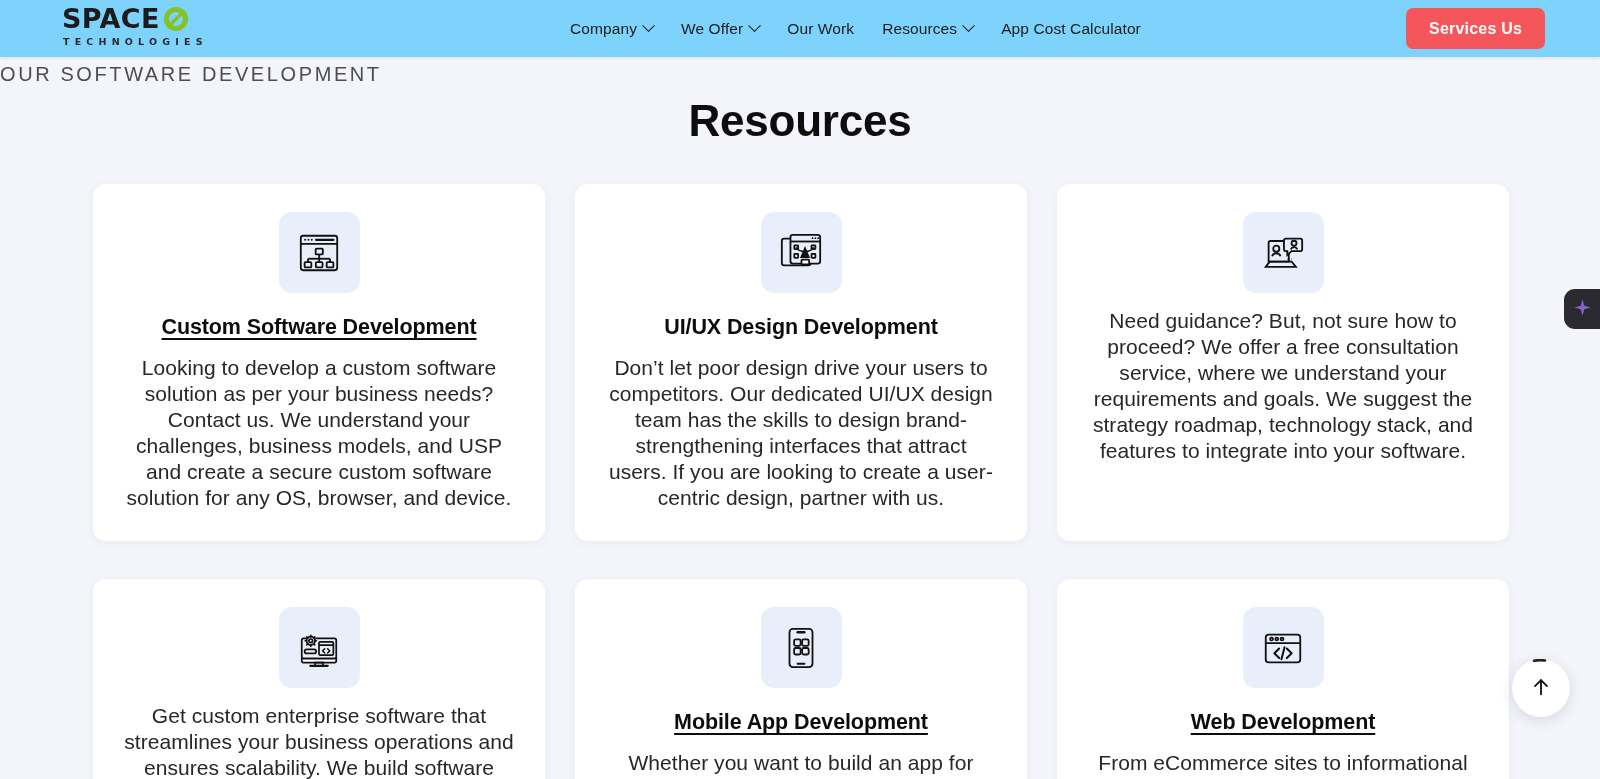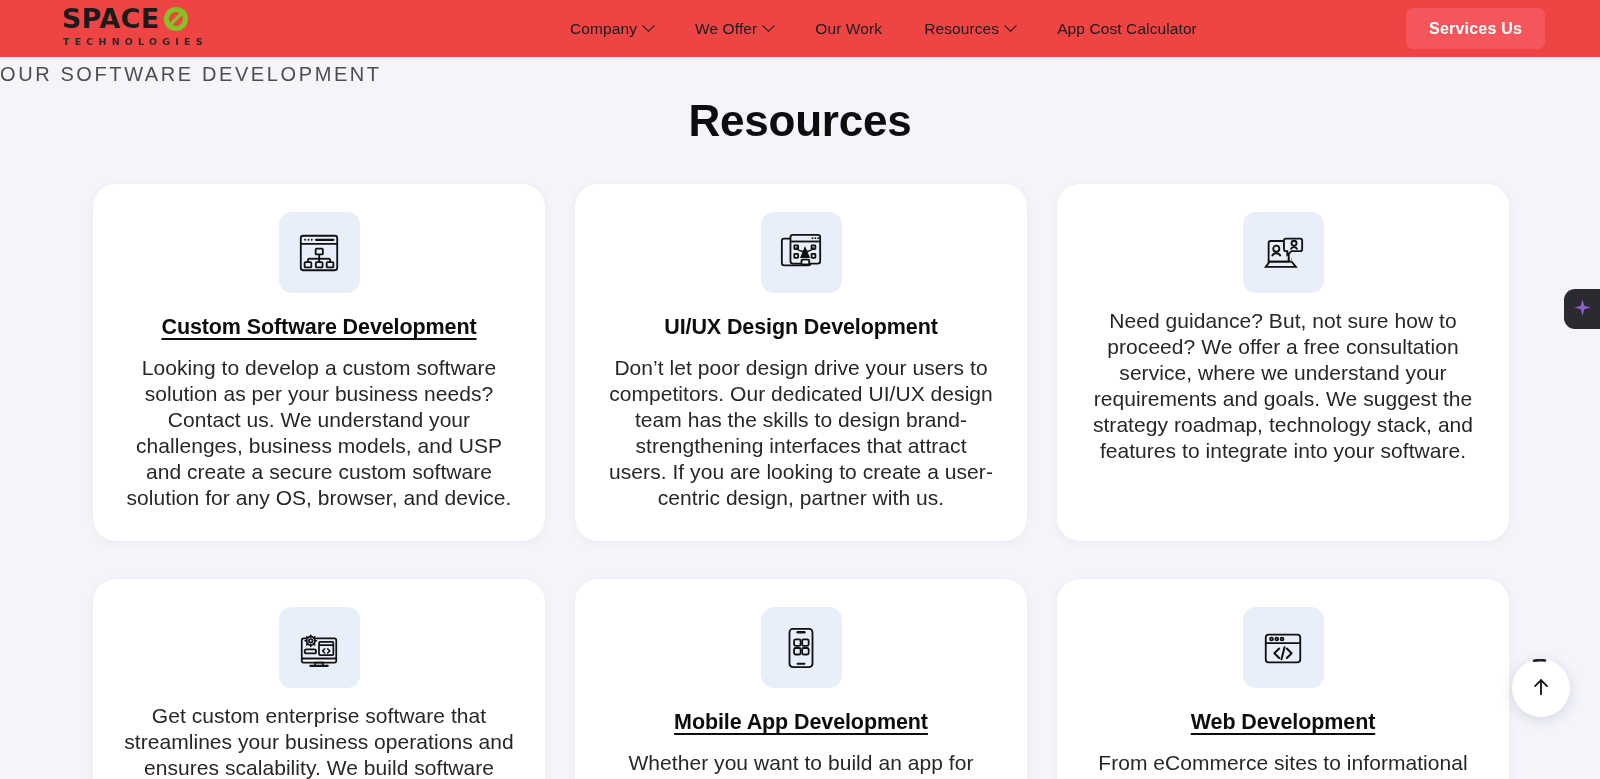--- a/index.html
+++ b/index.html
@@ -16,21 +16,21 @@
     color: #1a1a1a;
     -webkit-font-smoothing: antialiased;
   }
 
   
   .site-header {
     position: absolute;
     top: 0; left: 0;
     width: 1600px;
     height: 57px;
-    background: #ef4444;
+    background: #7dd3fc;
     box-shadow: 0 1px 4px rgba(30, 40, 80, 0.10);
     z-index: 40;
   }
 
   .logo {
     position: absolute;
     left: 62px;
     top: 5px;
     width: 180px;
     height: 48px;
@@ -66,21 +66,21 @@
     margin-left: 1px;
   }
 
   .main-nav {
     position: absolute;
     left: 570px;
     top: 0;
     height: 57px;
     display: flex;
     align-items: center;
-    gap: 42px;
+    gap: 28px;
   }
   .nav-item {
     display: flex;
     align-items: center;
     gap: 7px;
     font-size: 15.5px;
     color: #1c1c1c;
     cursor: pointer;
     white-space: nowrap;
     text-decoration: none;
@@ -142,21 +142,21 @@
     margin: 38px auto 0;
     width: 1414px;
     display: grid;
     grid-template-columns: repeat(3, 452px);
     column-gap: 30px;
     row-gap: 38px;
   }
 
   .service-card {
     background: #ffffff;
-    border-radius: 23px;
+    border-radius: 13px;
     padding: 28px 30px 30px;
     box-shadow: 0 2px 10px rgba(40, 50, 90, 0.055);
     text-align: center;
     min-height: 320px;
     cursor: pointer;
   }
 
   .icon-tile {
     width: 81px; height: 81px;
     margin: 0 auto;

